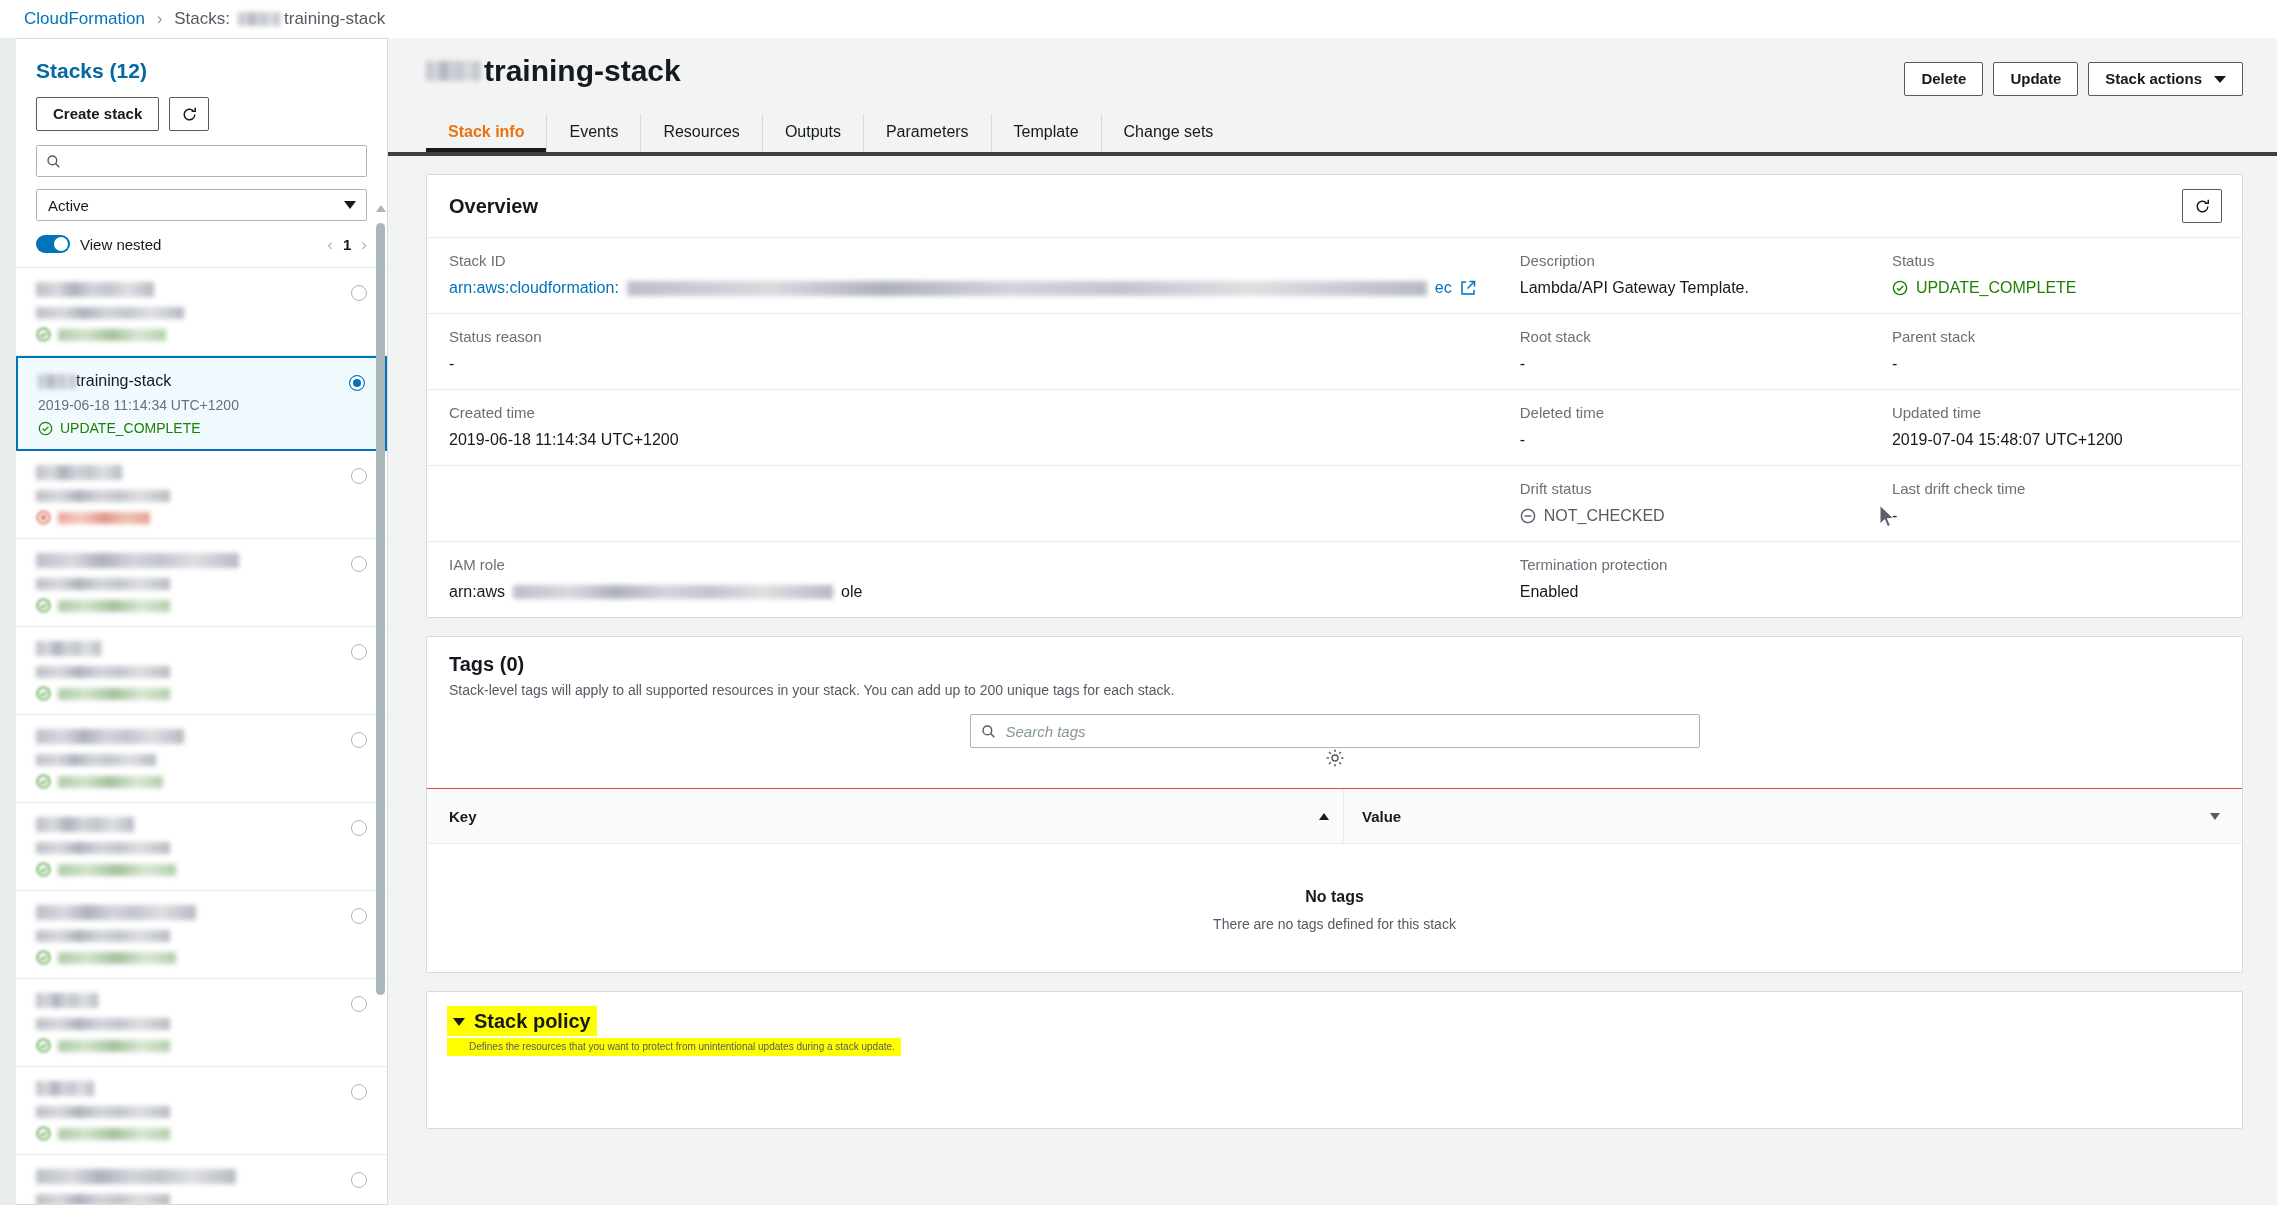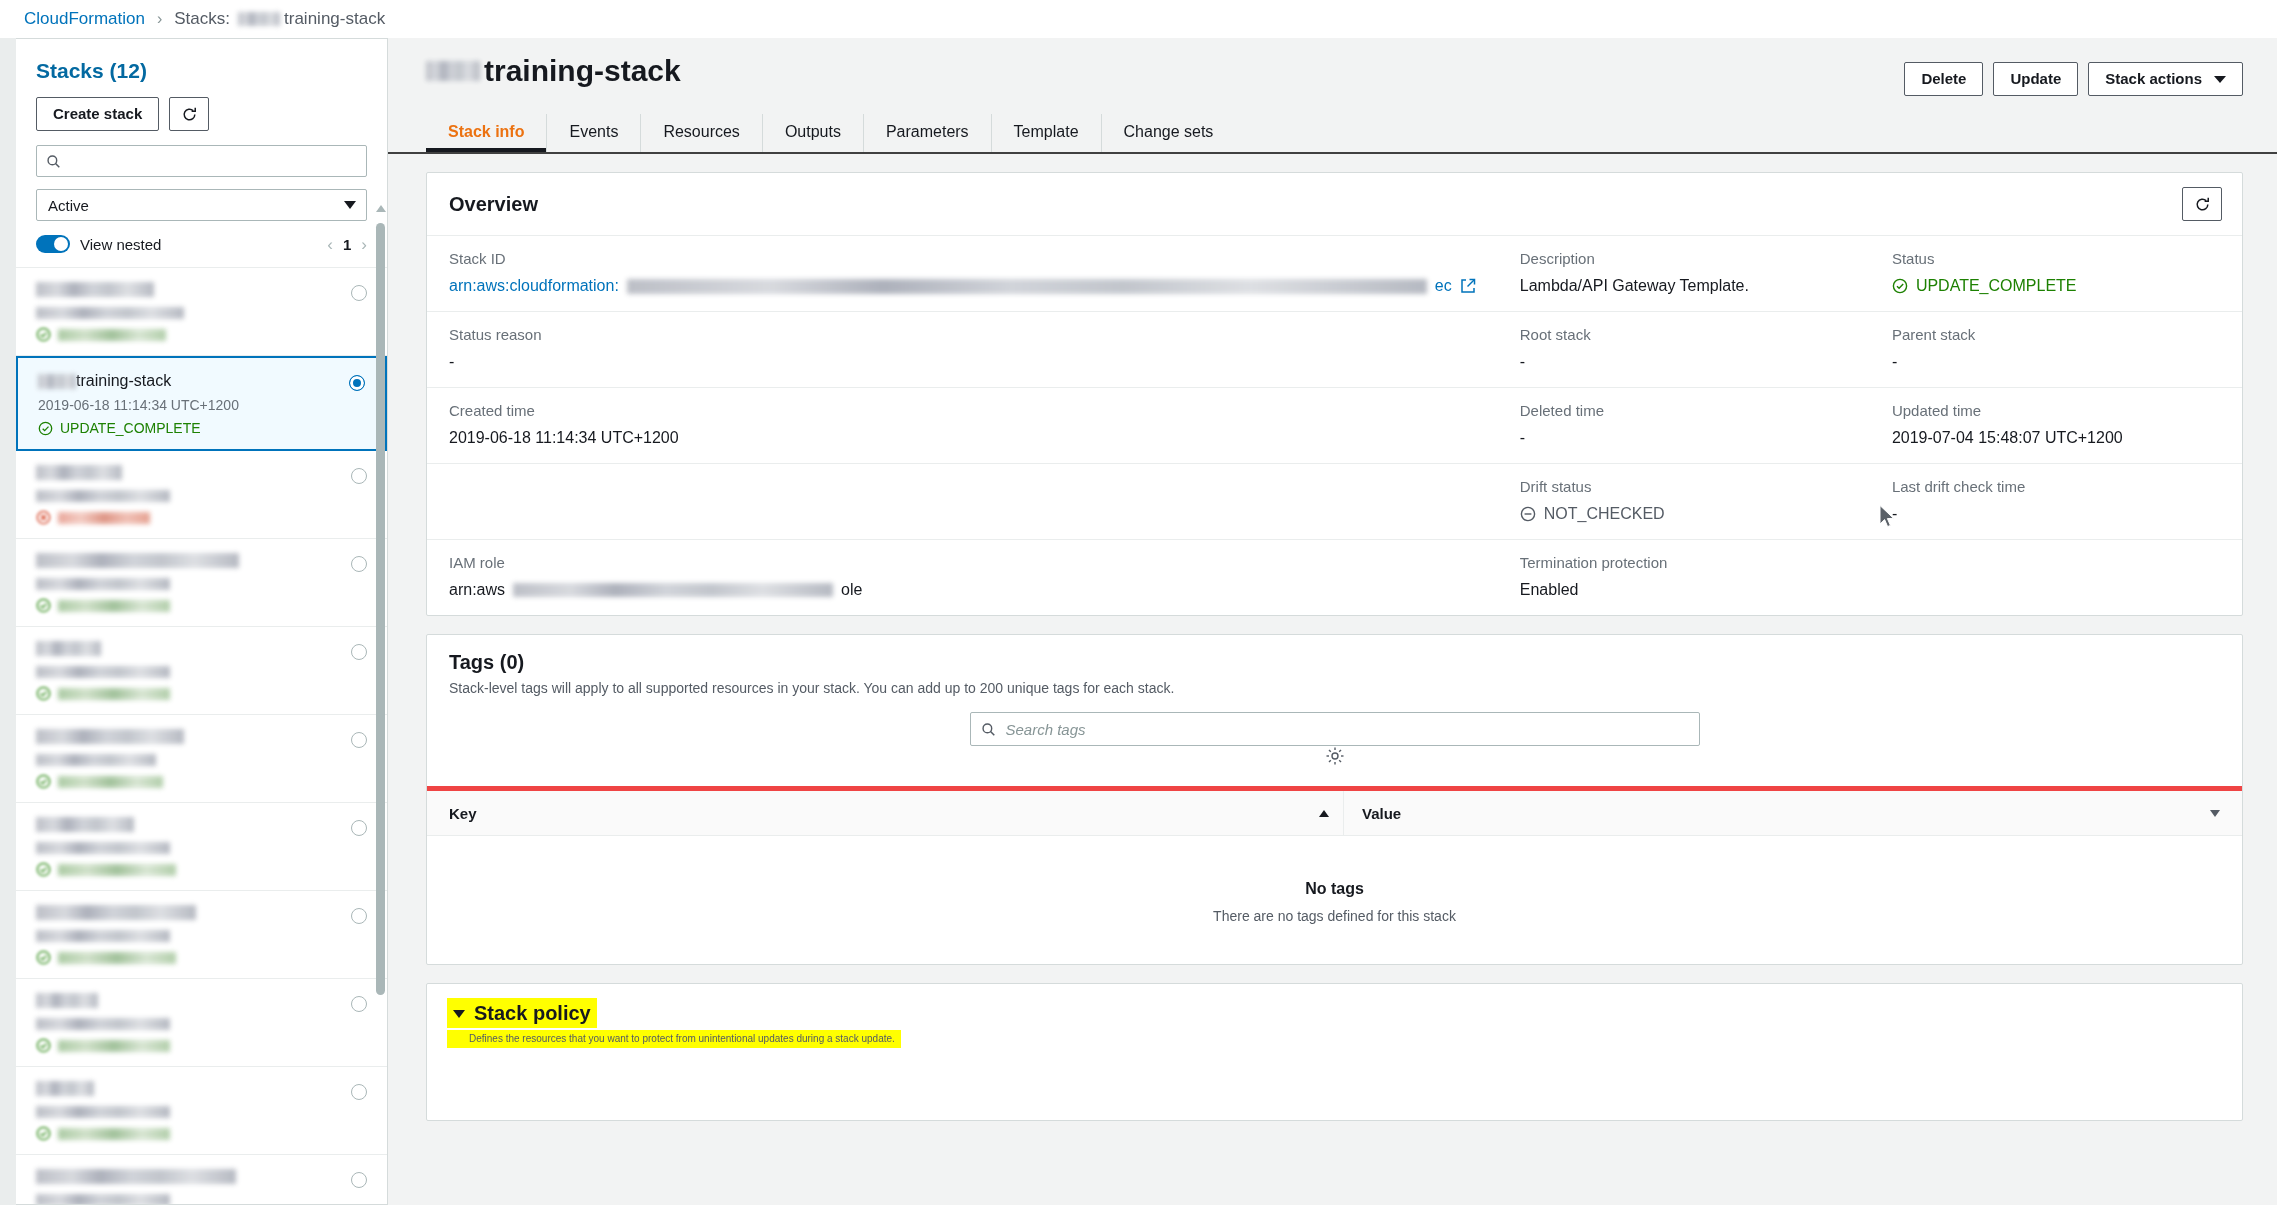--- a/index.html
+++ b/index.html
@@ -103,21 +103,21 @@
   .sb-scroll .arrow-up { position: absolute; top: -18px; left: 0; width: 0; height: 0; border-left: 5px solid transparent; border-right: 5px solid transparent; border-bottom: 7px solid #aab7b8; }
 
   
   .main { flex: 1 1 auto; min-width: 0; display: flex; flex-direction: column; background: #f2f3f3; overflow: hidden; }
   .main-head { display: flex; align-items: flex-start; justify-content: space-between; padding: 16px 34px 0 38px; }
   .page-title { font-size: 30px; font-weight: bold; color: #16191f; display: flex; align-items: center; }
   .head-actions { display: flex; gap: 10px; padding-top: 8px; }
   .btn-dd { display: flex; align-items: center; gap: 12px; }
   .caret-sm { width: 0; height: 0; border-left: 6px solid transparent; border-right: 6px solid transparent; border-top: 7px solid #16191f; }
 
-  .tabs { display: flex; align-items: flex-start; padding: 0 0 0 38px; margin-top: 18px; border-bottom: 2px solid #404040; }
+  .tabs { display: flex; align-items: flex-start; padding: 0 0 0 38px; margin-top: 18px; border-bottom: 4px solid #404040; }
   .tab {
     font-size: 16px; color: #16191f; padding: 10px 22px 12px 22px; cursor: pointer;
     border-right: 1px solid #d5dbdb; line-height: 1;
   }
   .tab:last-child { border-right: none; }
   .tab.active { color: #ec7211; font-weight: bold; box-shadow: inset 0 -4px 0 0 #16191f; }
 
   .scroll-area { flex: 1 1 auto; overflow: hidden; padding: 18px 34px 0 38px; }
 
   .card { background: #fff; border: 1px solid #d5dbdb; border-radius: 2px; margin-bottom: 18px; }
@@ -146,22 +146,22 @@
   
   .tags-head { padding: 16px 22px 0 22px; }
   .tags-title { font-size: 20px; font-weight: bold; color: #16191f; margin-bottom: 6px; }
   .tags-desc { font-size: 14px; color: #545b64; margin-bottom: 16px; }
   .tags-searchrow { display: flex; align-items: center; justify-content: space-between; padding: 0 22px 16px 22px; flex-direction: column; }
   .tags-search { position: relative; width: 730px; height: 34px; border: 1px solid #aab7b8; border-radius: 2px; background: #fff; display: flex; align-items: center; }
   .tags-search input { border: none; outline: none; flex: 1 1 auto; font-size: 15px; font-family: "Liberation Sans", sans-serif; background: transparent; }
   .tags-search input::placeholder { color: #879596; font-style: italic; }
   .gear { cursor: pointer; }
   .tbl-head {
-    display: flex; align-items: center; border-top: 5px solid #ef4444; border-bottom: 1px solid #eaeded;
-    background: #fafafa; height: 50px; padding: 0 22px 0 22px; font-size: 15px; font-weight: bold; color: #16191f;
+    display: flex; align-items: center; border-top: 1px solid #ef4444; border-bottom: 1px solid #eaeded;
+    background: #fafafa; height: 56px; padding: 0 22px 0 22px; font-size: 15px; font-weight: bold; color: #16191f;
   }
   .th-key { flex: 0 0 895px; display: flex; align-items: center; justify-content: space-between; border-right: 1px solid #eaeded; padding-right: 14px; height: 100%; }
   .th-val { flex: 1 1 auto; display: flex; align-items: center; justify-content: space-between; padding-left: 18px; height: 100%; }
   .sort-asc { width: 0; height: 0; border-left: 5px solid transparent; border-right: 5px solid transparent; border-bottom: 7px solid #16191f; }
   .sort-desc { width: 0; height: 0; border-left: 5px solid transparent; border-right: 5px solid transparent; border-top: 7px solid #545b64; }
   .empty { text-align: center; padding: 44px 0 40px 0; }
   .empty-title { font-size: 16px; font-weight: bold; color: #16191f; margin-bottom: 10px; }
   .empty-sub { font-size: 14px; color: #545b64; }
 
   

